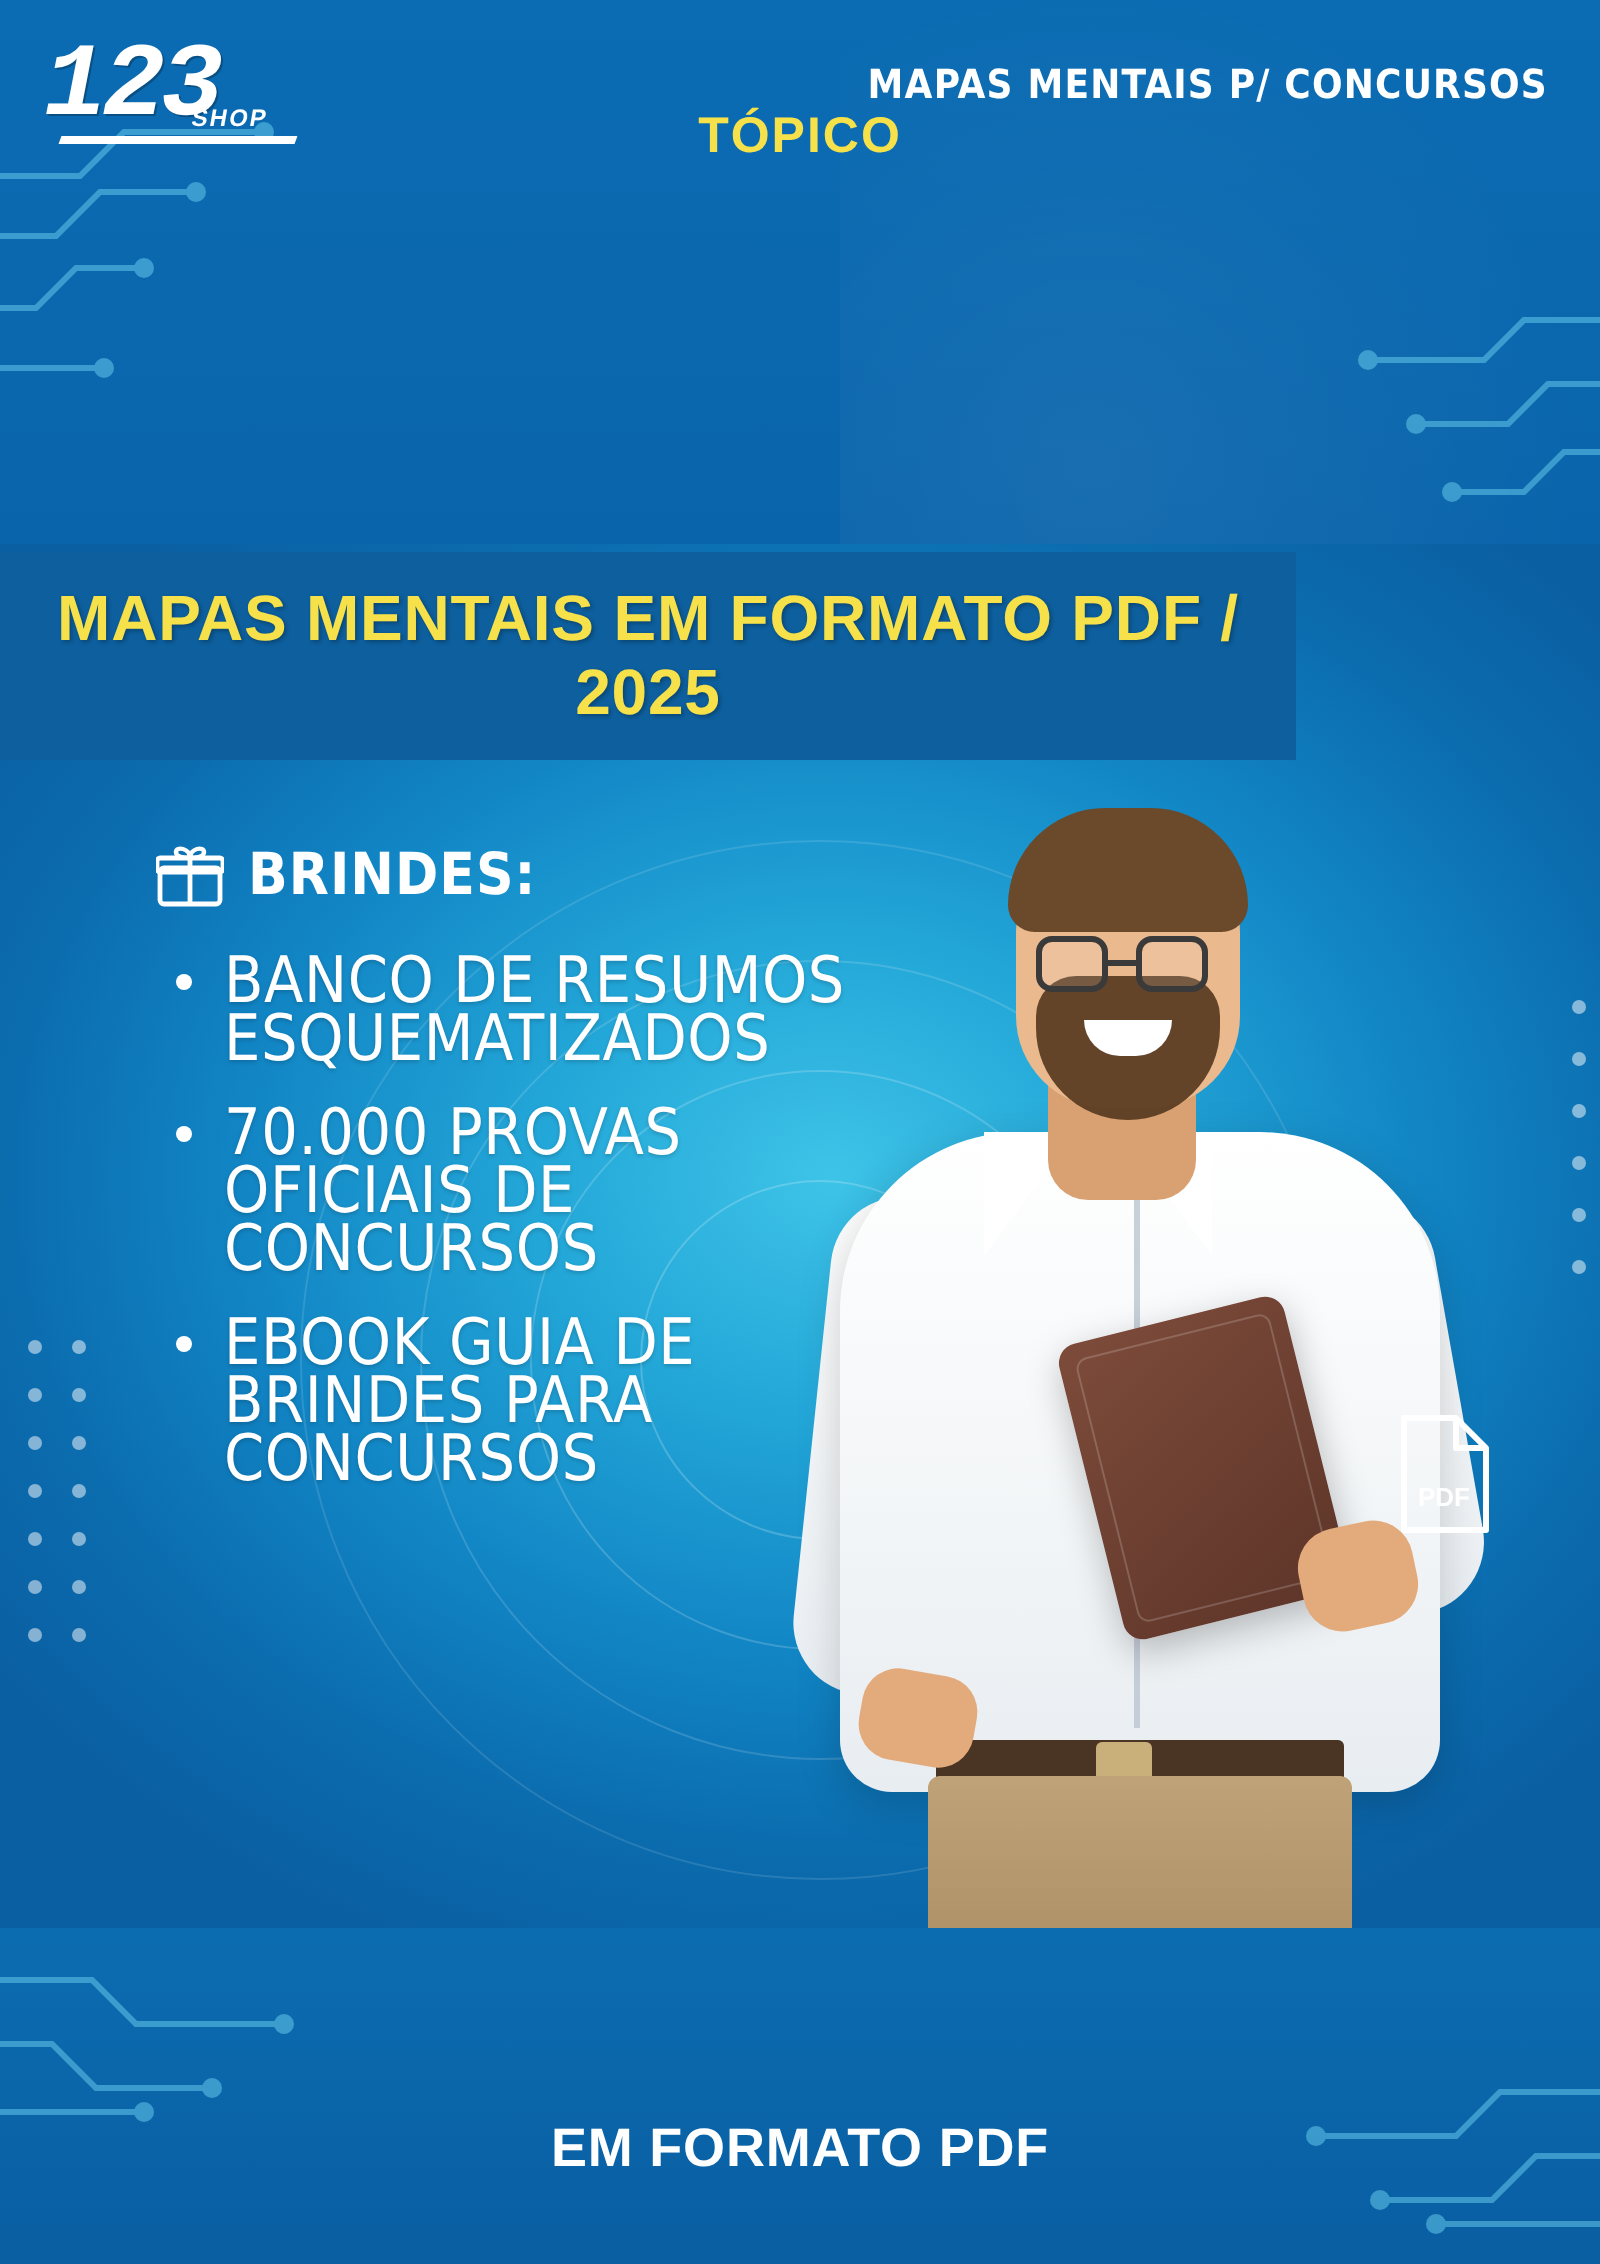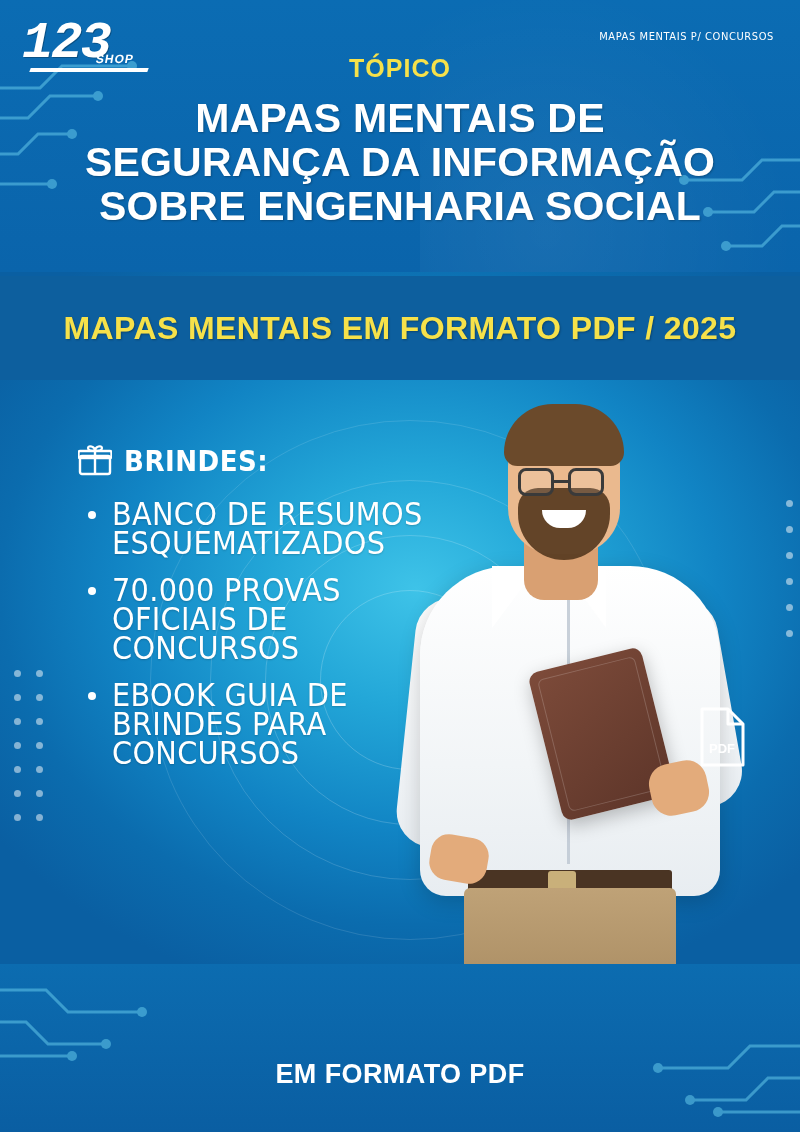--- a/index.html
+++ b/index.html
@@ -44,38 +44,38 @@
     font-size:12px; font-weight:bold; letter-spacing:1px;
     color:#ffffff;
     transform:skewX(-10deg);
   }
   .logo .sline{
     position:absolute; left:8px; top:50px; width:118px; height:4px;
     background:#ffffff; transform:skewX(-20deg);
   }
   .top-right{
     position:absolute; right:26px; top:30px;
-    font-size:11px; font-weight:normal; letter-spacing:0.6px;
+    font-size:20px; font-weight:bold; letter-spacing:0.6px;
     color:#ffffff;
     font-family:"DejaVu Sans Condensed","Liberation Sans", sans-serif;
   }
   .topico{
     position:absolute; top:54px; left:0; width:800px; text-align:center;
     color:#f6e14a; font-size:25px; font-weight:bold; letter-spacing:1px;
   }
   .maintitle{
     position:absolute; top:96px; left:0; width:800px; text-align:center;
     color:#ffffff; font-weight:bold;
     font-size:41px; line-height:44px; letter-spacing:0.2px;
     text-shadow:1px 1px 2px rgba(0,0,0,0.25);
     padding:0 30px;
   }
   
   .subband{
-    position:absolute; top:276px; left:0; width:800px; height:104px;
+    position:absolute; top:276px; left:0; width:648px; height:104px;
     background:#0d5f9e;
     display:flex; align-items:center; justify-content:center;
   }
   .subband .txt{
     color:#f6e14a; font-weight:bold; font-size:32px; letter-spacing:0.4px;
     text-align:center;
     text-shadow:1px 1px 2px rgba(0,0,0,0.28);
   }
   
   .body-area{
@@ -88,21 +88,21 @@
   }
   .r1{ width:520px; height:520px; left:150px; top:40px; }
   .r2{ width:400px; height:400px; left:210px; top:100px; border-color:rgba(255,255,255,0.15);}
   .r3{ width:290px; height:290px; left:265px; top:155px; border-color:rgba(255,255,255,0.18);}
   .r4{ width:180px; height:180px; left:320px; top:210px; border-color:rgba(255,255,255,0.2);}
   
   .brindes{
     position:absolute; left:78px; top:40px; width:360px;
   }
   .brindes-head{
-    display:flex; align-items:flex-start; gap:12px; margin-bottom:22px;margin-top:24px;
+    display:flex; align-items:flex-end; gap:12px; margin-bottom:22px;
   }
   .gift-icon{ width:34px; height:32px; position:relative; flex:0 0 auto;}
   .brindes-title{
     color:#ffffff; font-weight:bold; font-size:29px; letter-spacing:0.5px;
     font-family:"DejaVu Sans Condensed","Liberation Sans", sans-serif;
   }
   .bullets{ list-style:none; }
   .bullets li{
     position:relative; color:#ffffff; font-weight:normal;
     font-size:32px; line-height:29px; margin-bottom:18px;
@@ -262,25 +262,20 @@
     <div class="logo">
       <div class="digits">123</div>
       <div class="sline"></div>
       <div class="shop">SHOP</div>
     </div>
 
     <div class="top-right">MAPAS MENTAIS P/ CONCURSOS</div>
 
     <div class="topico">TÓPICO</div>
 
-    <div class="maintitle">
-      <div>MAPAS MENTAIS DE</div>
-      <div>SEGURANÇA DA INFORMAÇÃO</div>
-      <div>SOBRE ENGENHARIA SOCIAL</div>
-    </div>
   </div>
 
   <div class="subband">
     <div class="txt">MAPAS MENTAIS EM FORMATO PDF / 2025</div>
   </div>
 
   <div class="body-area">
 
     <div class="ring r1"></div>
     <div class="ring r2"></div>

